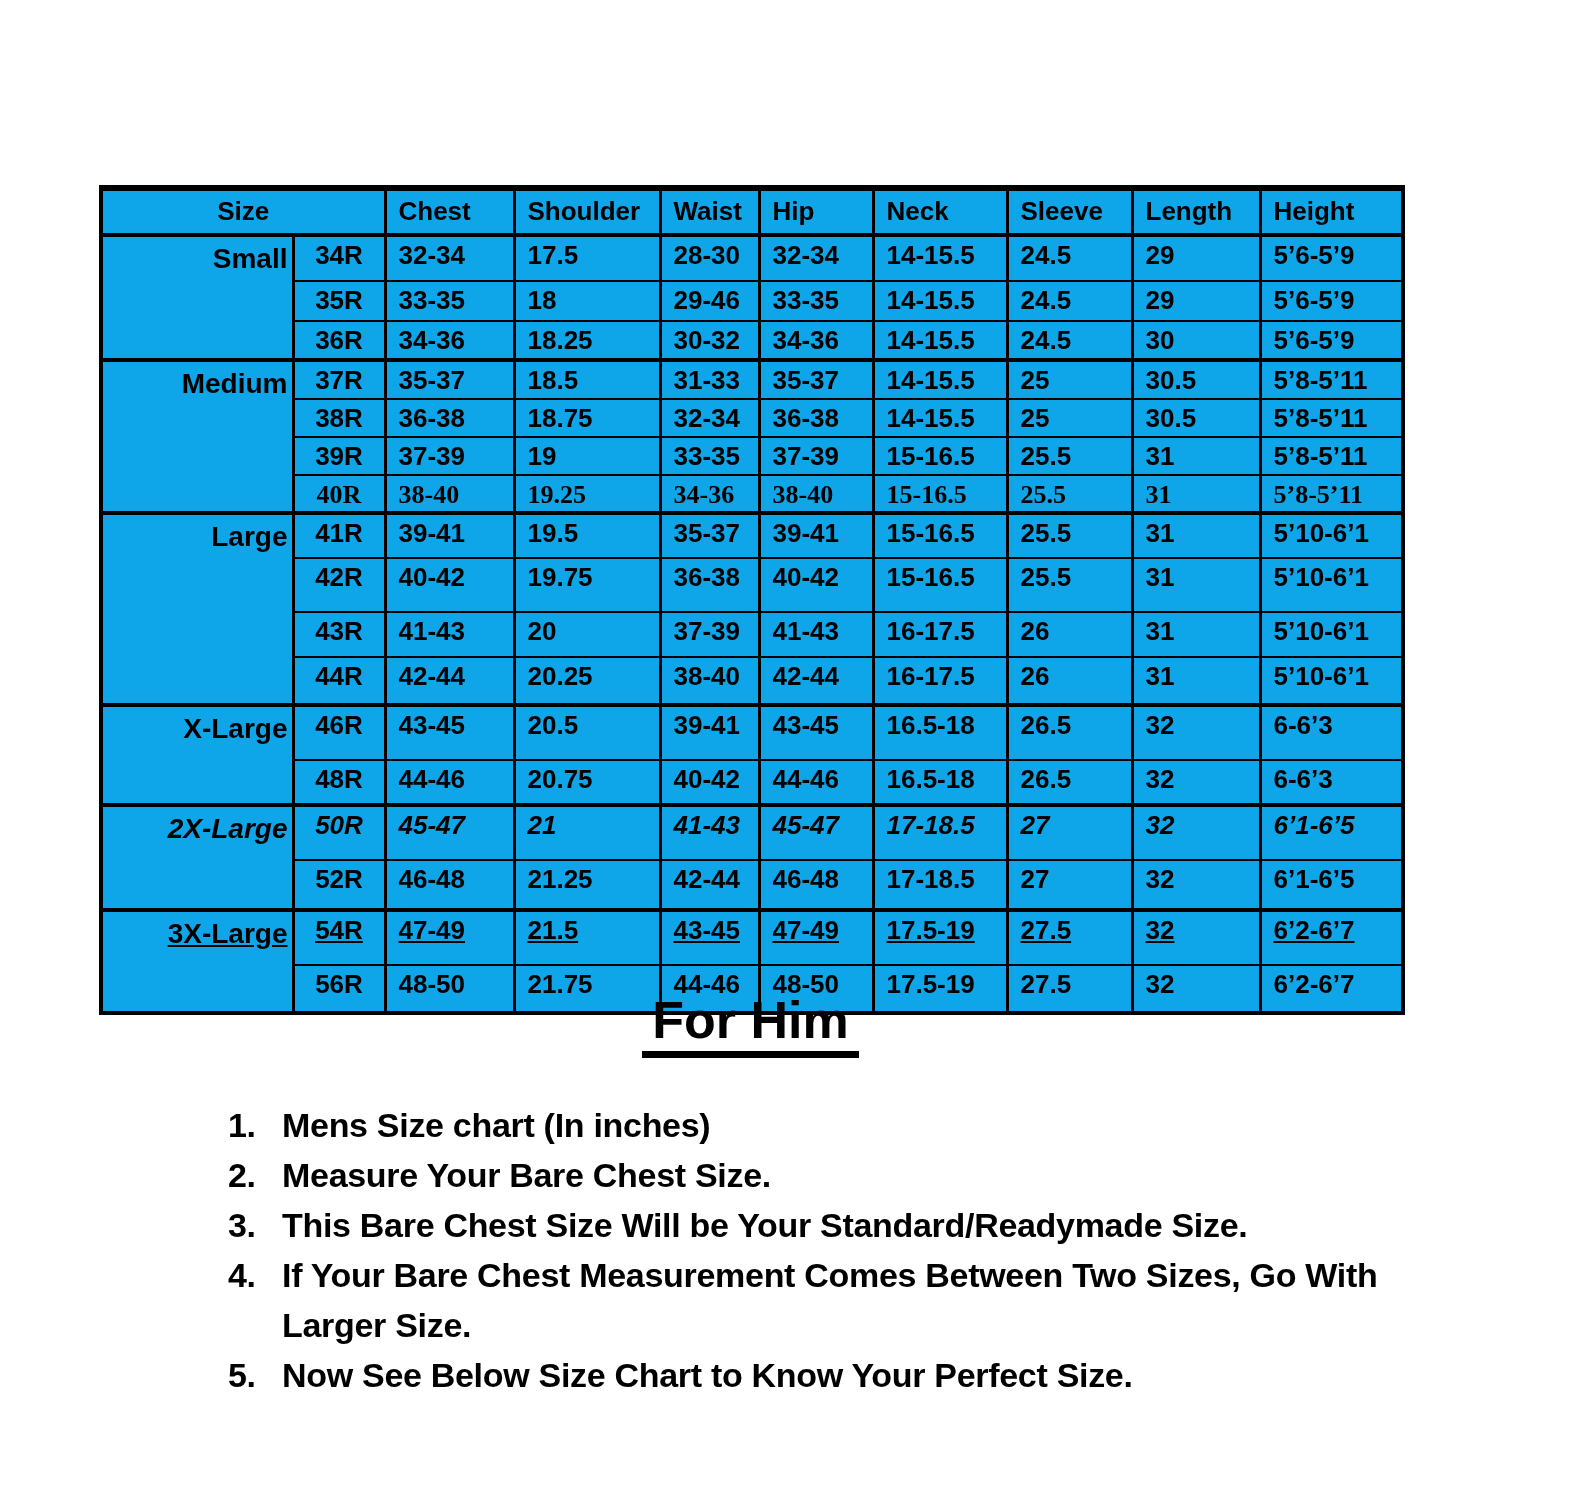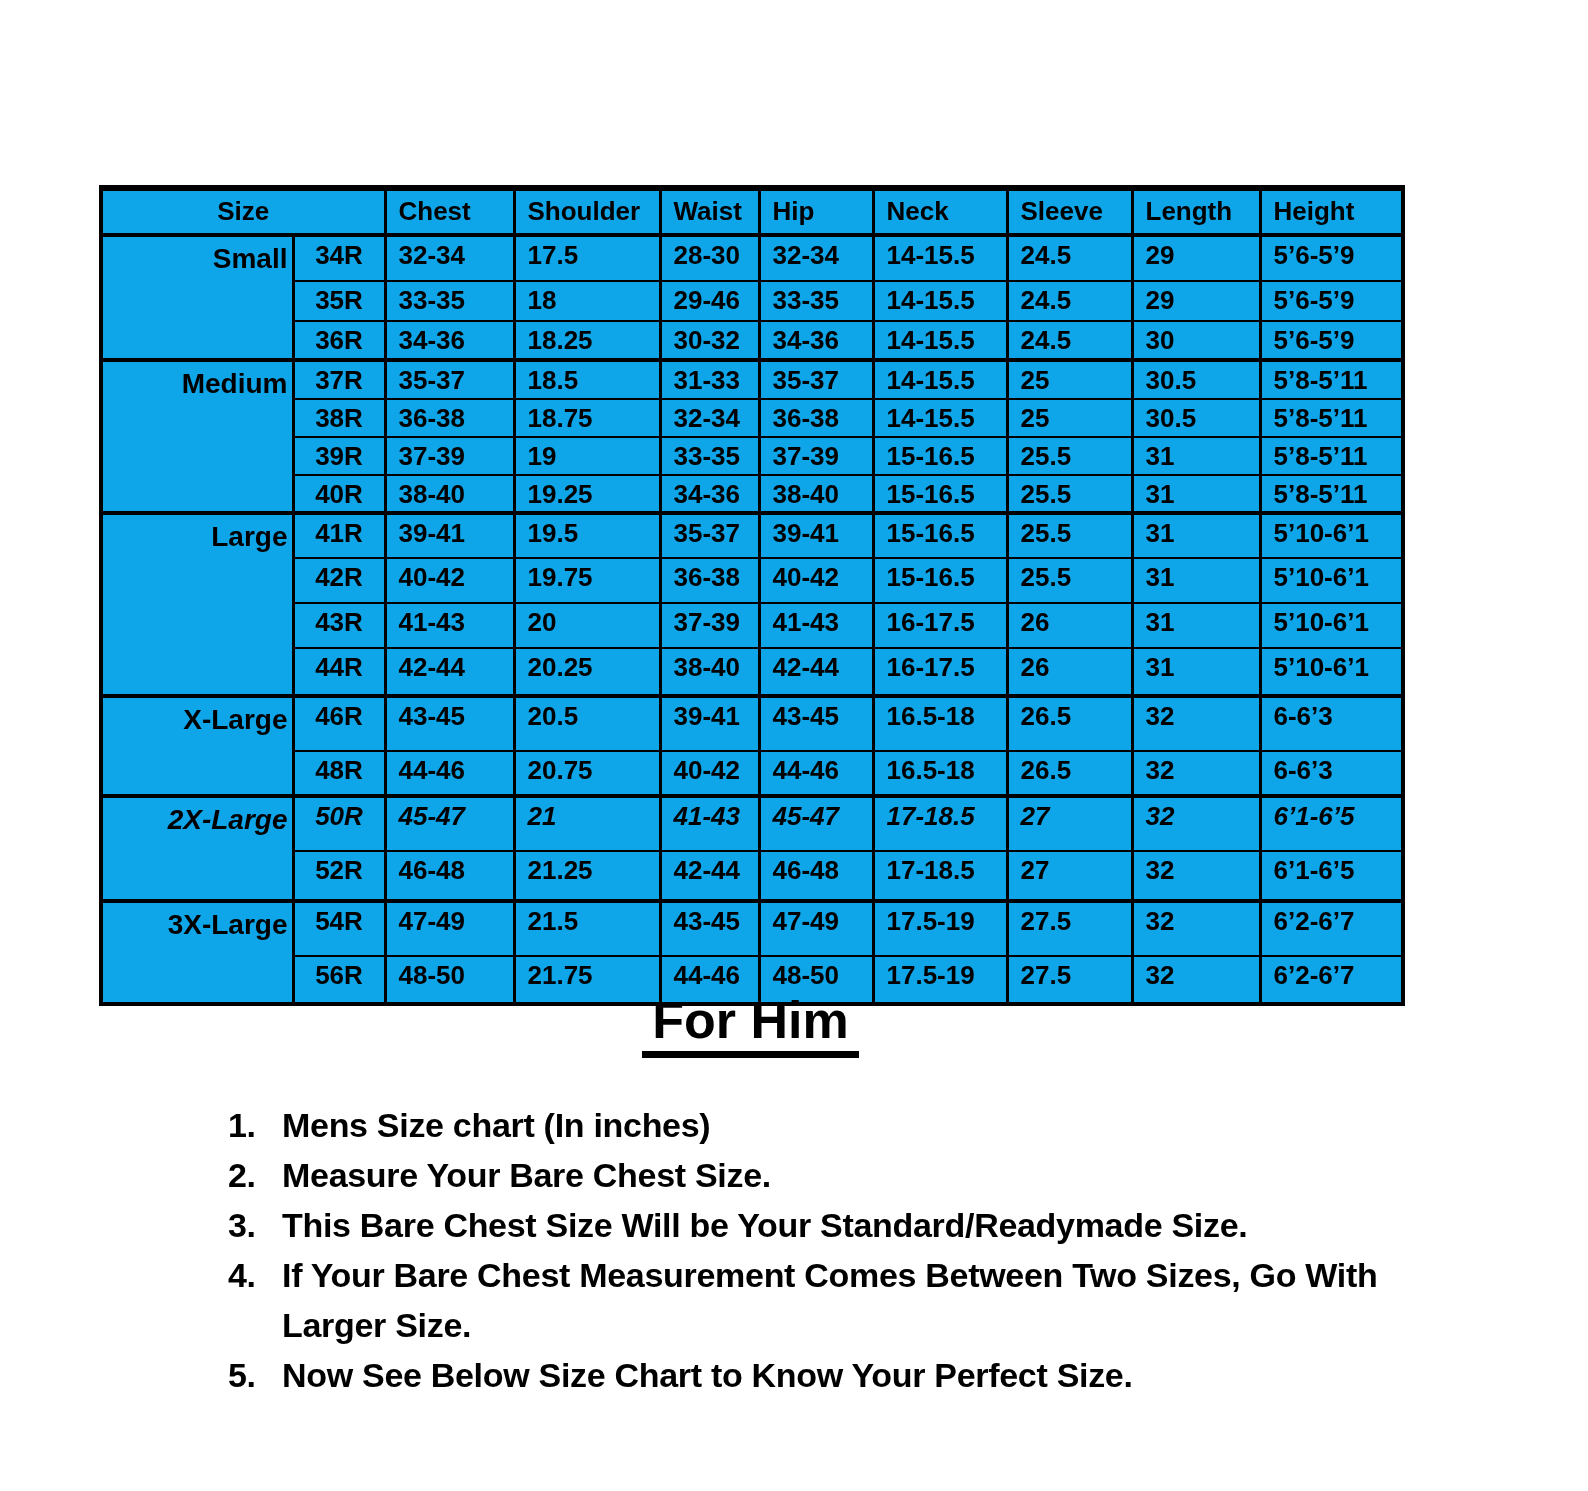--- a/index.html
+++ b/index.html
@@ -207,21 +207,21 @@
           <td class="size-code">39R</td>
           <td>37-39</td>
           <td>19</td>
           <td>33-35</td>
           <td>37-39</td>
           <td>15-16.5</td>
           <td>25.5</td>
           <td>31</td>
           <td>5’8-5’11</td>
         </tr>
-        <tr style="height: 35px;">
+        <tr style="height: 35px; font-family: Liberation Serif, serif;">
           <td class="size-code">40R</td>
           <td>38-40</td>
           <td>19.25</td>
           <td>34-36</td>
           <td>38-40</td>
           <td>15-16.5</td>
           <td>25.5</td>
           <td>31</td>
           <td>5’8-5’11</td>
         </tr>
@@ -230,21 +230,21 @@
           <td class="size-code">41R</td>
           <td>39-41</td>
           <td>19.5</td>
           <td>35-37</td>
           <td>39-41</td>
           <td>15-16.5</td>
           <td>25.5</td>
           <td>31</td>
           <td>5’10-6’1</td>
         </tr>
-        <tr style="height: 45px;">
+        <tr style="height: 54px;">
           <td class="size-code">42R</td>
           <td>40-42</td>
           <td>19.75</td>
           <td>36-38</td>
           <td>40-42</td>
           <td>15-16.5</td>
           <td>25.5</td>
           <td>31</td>
           <td>5’10-6’1</td>
         </tr>
@@ -309,21 +309,21 @@
           <td class="size-code">52R</td>
           <td>46-48</td>
           <td>21.25</td>
           <td>42-44</td>
           <td>46-48</td>
           <td>17-18.5</td>
           <td>27</td>
           <td>32</td>
           <td>6’1-6’5</td>
         </tr>
-        <tr class="group-start" style="height: 55px;">
+        <tr class="group-start" style="height: 55px; text-decoration: underline;">
           <td rowspan="2" class="group-label">3X-Large</td>
           <td class="size-code">54R</td>
           <td>47-49</td>
           <td>21.5</td>
           <td>43-45</td>
           <td>47-49</td>
           <td>17.5-19</td>
           <td>27.5</td>
           <td>32</td>
           <td>6’2-6’7</td>

